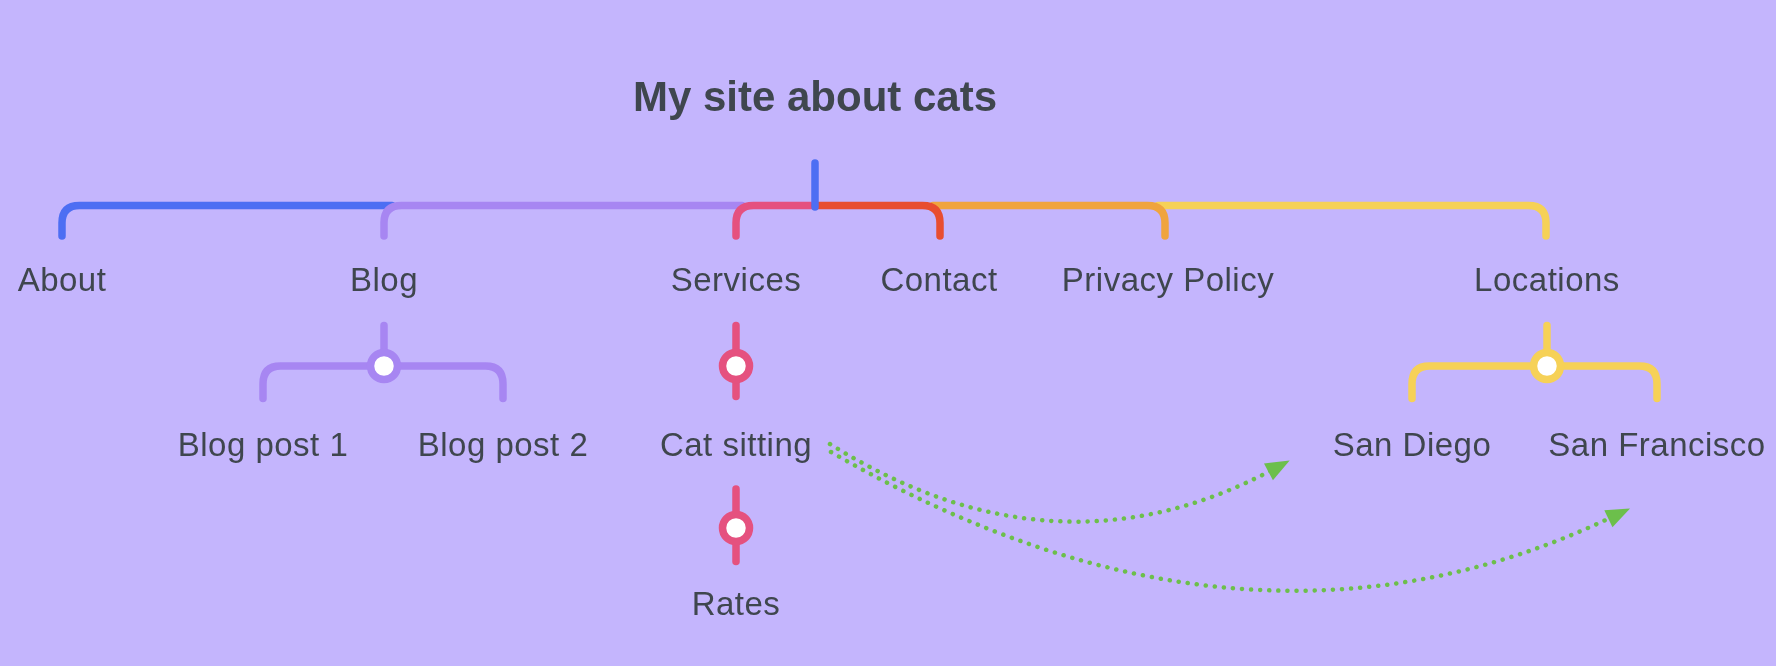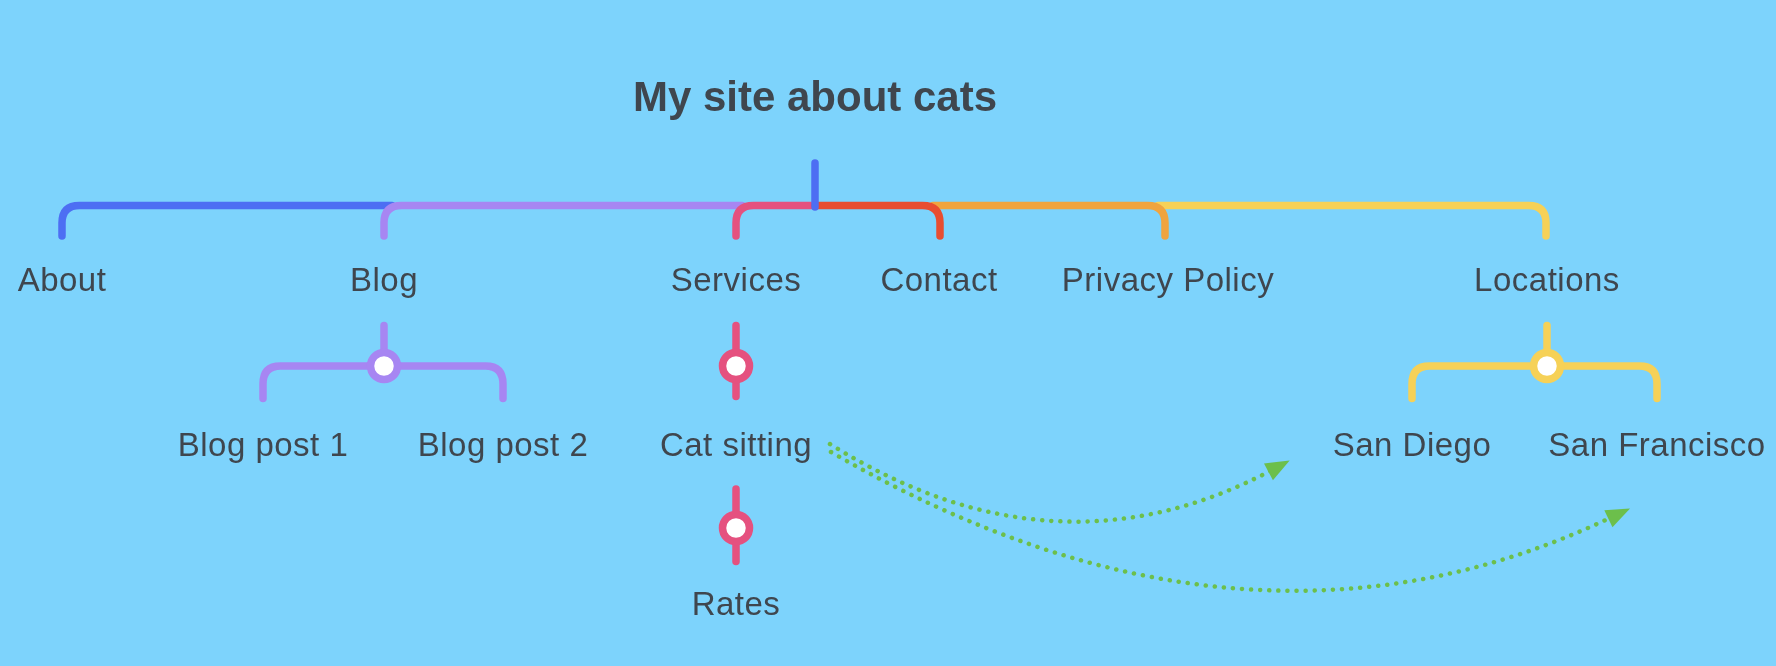--- a/index.html
+++ b/index.html
@@ -1,20 +1,20 @@
 <!DOCTYPE html>
 <html><head>
 <meta charset="utf-8">
 <style>
   html, body { margin: 0; padding: 0; background: #ffffff; }
   .canvas {
     position: relative;
     width: 1776px;
     height: 666px;
-    background: #7dd3fc;
+    background: #c4b5fd;
     overflow: hidden;
     font-family: "Liberation Sans", sans-serif;
   }
   svg { display: block; }
   svg text {
     font-family: "Liberation Sans", sans-serif;
     letter-spacing: 0.5px;
   }
   .site-title {
     font-size: 42px;

